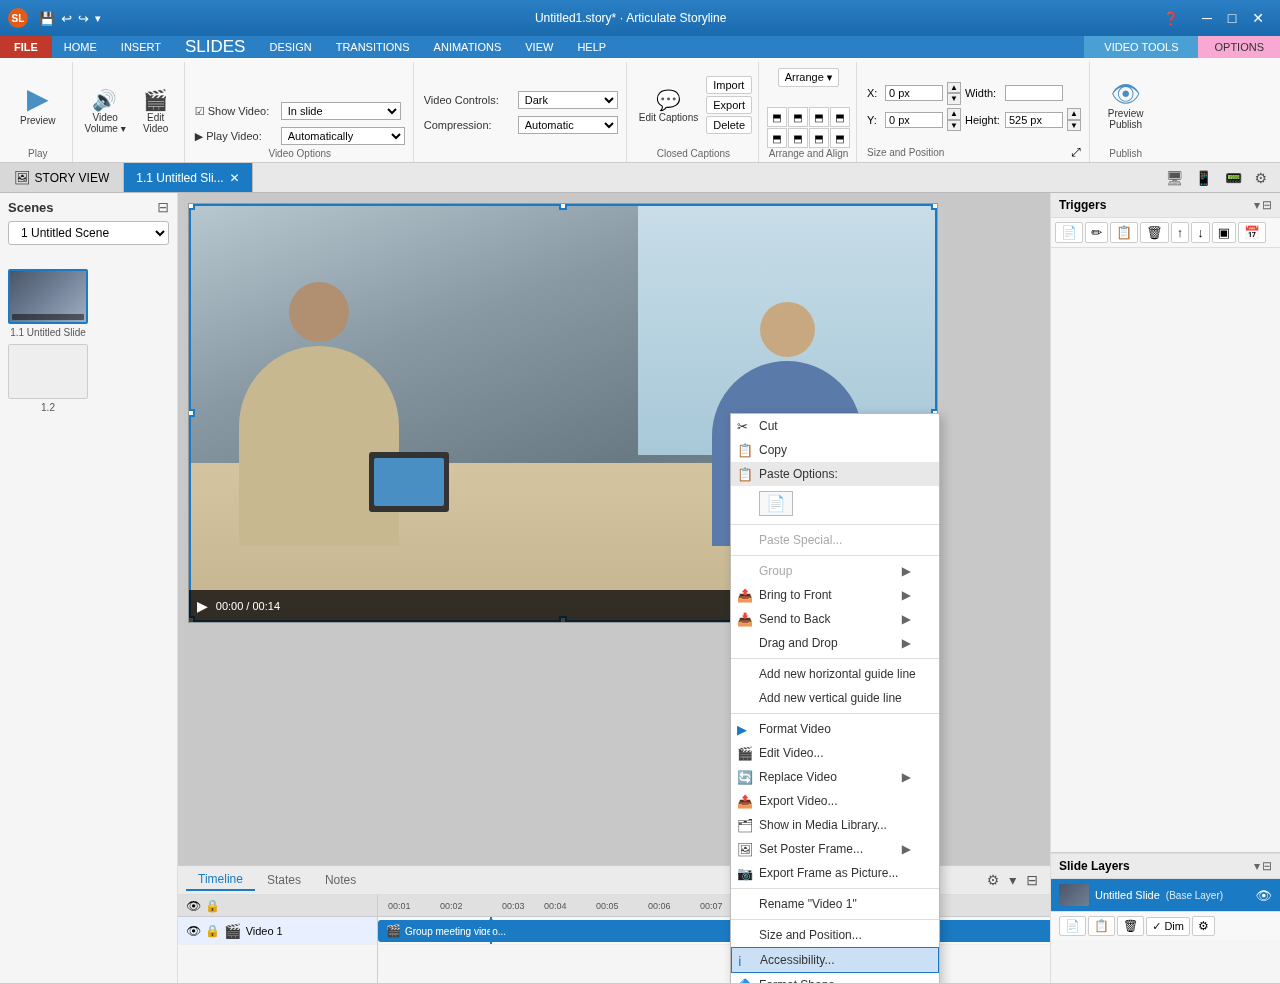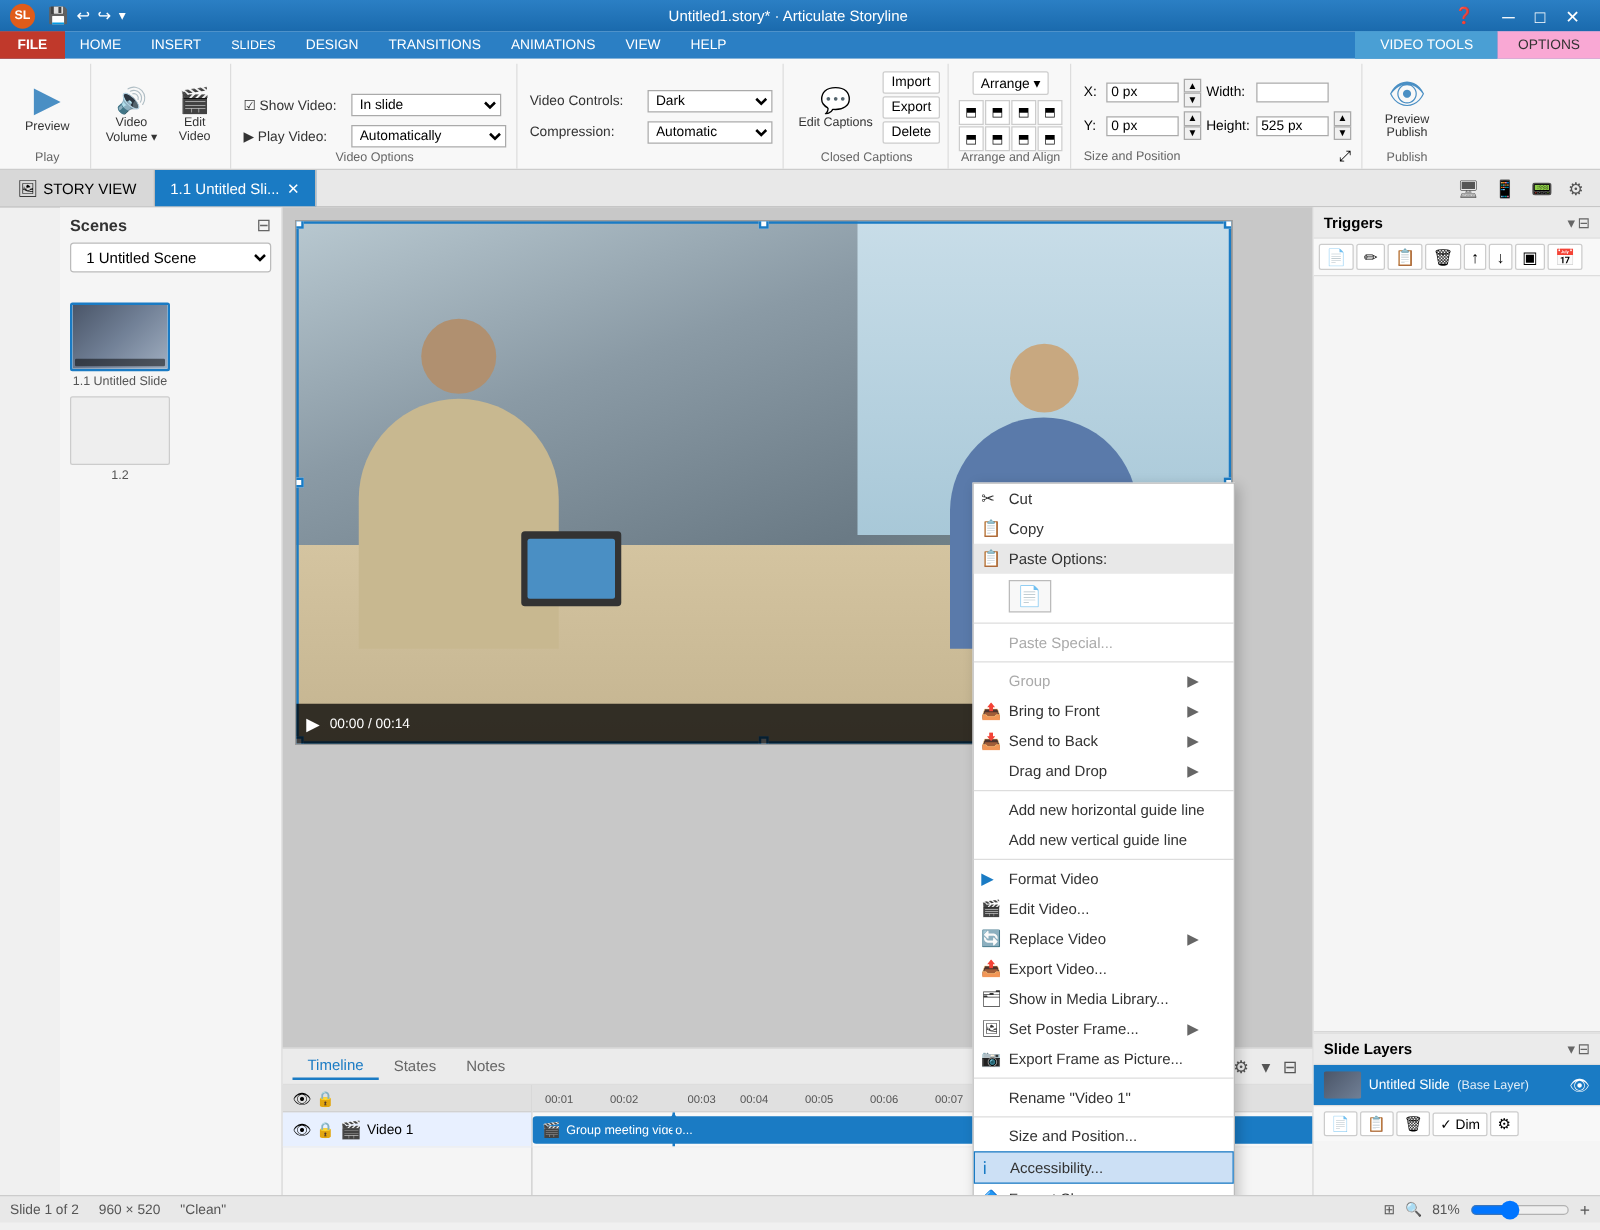--- a/index.html
+++ b/index.html
@@ -1,19 +1,19 @@
 <!DOCTYPE html>
 <html><head>
   <meta charset="utf-8">
   <style>
     * { box-sizing: border-box; margin: 0; padding: 0; }
     body { font-family: 'Segoe UI', Tahoma, Geneva, Verdana, sans-serif; font-size: 12px; background: #f0f0f0; overflow: hidden; width: 1280px; height: 984px; }
 
     
-    #title-bar { height: 25px; background: #1e5799; background: linear-gradient(to bottom, #2b7fc4, #1a6aad); display: flex; align-items: center; padding: 0 8px; color: white; font-size: 12px; }
+    #title-bar { height: 36px; background: #1e5799; background: linear-gradient(to bottom, #2b7fc4, #1a6aad); display: flex; align-items: center; padding: 0 8px; color: white; font-size: 12px; }
     .title-text { color: white; font-size: 12px; flex: 1; text-align: center; }
 
     .ribbon-form-row { display: flex; align-items: center; gap: 4px; margin-bottom: 3px; font-size: 11px; }
     .ribbon-form-row label { width: 80px; color: #333; }
     .ribbon-form-row select { font-size: 11px; padding: 1px 2px; border: 1px solid #aaa; background: white; width: 120px; }
 
     
     #context-menu { position: absolute; left: 552px; top: 220px; background: white; border: 1px solid #bbb; box-shadow: 3px 3px 10px rgba(0,0,0,0.2); width: 210px; z-index: 100; }
     .ctx-item { padding: 5px 28px 5px 28px; font-size: 12px; color: #333; cursor: pointer; position: relative; white-space: nowrap; display: flex; align-items: center; justify-content: space-between; }
     .ctx-item.highlighted { background: #cce0f5; border: 1px solid #1a7bc4; }
@@ -39,21 +39,21 @@
   <div style="cursor:pointer;padding:2px 6px;color:white;font-size:13px;margin-right:8px;">❓</div>
   <div style="cursor:pointer;padding:2px 8px;color:white;font-size:14px;">─</div>
   <div style="cursor:pointer;padding:2px 8px;color:white;font-size:14px;">□</div>
   <div style="cursor:pointer;padding:2px 8px;color:white;font-size:14px;">✕</div>
 </div>
 
 <div style="display:flex;background:#2b7fc4;height:22px;">
   <div style="padding:3px 14px;background:#c0392b;color:white;font-size:11px;font-weight:bold;display:flex;align-items:center;">FILE</div>
   <div style="padding:3px 12px;color:white;font-size:11px;display:flex;align-items:center;">HOME</div>
   <div style="padding:3px 12px;color:white;font-size:11px;display:flex;align-items:center;">INSERT</div>
-  <div style="padding:3px 12px;color:white;font-size:10px;display:flex;align-items:center;">SLIDES</div>
+  <div style="padding:3px 12px;color:white;font-size:17px;display:flex;align-items:center;">SLIDES</div>
   <div style="padding:3px 12px;color:white;font-size:11px;display:flex;align-items:center;">DESIGN</div>
   <div style="padding:3px 12px;color:white;font-size:11px;display:flex;align-items:center;">TRANSITIONS</div>
   <div style="padding:3px 12px;color:white;font-size:11px;display:flex;align-items:center;">ANIMATIONS</div>
   <div style="padding:3px 12px;color:white;font-size:11px;display:flex;align-items:center;">VIEW</div>
   <div style="padding:3px 12px;color:white;font-size:11px;display:flex;align-items:center;">HELP</div>
   <div style="margin-left:auto;background:#4a9fd4;padding:3px 20px;color:white;font-size:11px;display:flex;align-items:center;">VIDEO TOOLS</div>
   <div style="background:#f9a8d4;color:#333;padding:3px 16px;font-size:11px;display:flex;align-items:center;">OPTIONS</div>
 </div>
 
 <div style="padding:4px 4px 0 4px;display:flex;align-items:stretch;min-height:88px;background:#f8f8f8;border-bottom:1px solid #ccc;gap:2px;">
@@ -132,21 +132,21 @@
       <div style="display:flex;flex-direction:column;gap:2px;">
         <div class="small-btn">Import</div>
         <div class="small-btn">Export</div>
         <div class="small-btn">Delete</div>
       </div>
     </div>
     <div style="font-size:10px;color:#666;padding-bottom:3px;">Closed Captions</div>
   </div>
 
   <div style="border-right:1px solid #ddd;padding:0 6px;display:flex;flex-direction:column;align-items:center;">
-    <div style="flex:1;display:flex;flex-direction:column;align-items:center;justify-content:flex-end;gap:4px;padding-top:6px;">
+    <div style="flex:1;display:flex;flex-direction:column;align-items:center;justify-content:flex-end;gap:20px;padding-top:6px;">
       <div class="small-btn">Arrange ▾</div>
       <div style="display:grid;grid-template-columns:repeat(4,20px);grid-template-rows:repeat(2,20px);gap:1px;">
         <div style="border:1px solid #ccc;cursor:pointer;font-size:10px;display:flex;align-items:center;justify-content:center;background:white;">⬒</div>
         <div style="border:1px solid #ccc;cursor:pointer;font-size:10px;display:flex;align-items:center;justify-content:center;background:white;">⬒</div>
         <div style="border:1px solid #ccc;cursor:pointer;font-size:10px;display:flex;align-items:center;justify-content:center;background:white;">⬒</div>
         <div style="border:1px solid #ccc;cursor:pointer;font-size:10px;display:flex;align-items:center;justify-content:center;background:white;">⬒</div>
         <div style="border:1px solid #ccc;cursor:pointer;font-size:10px;display:flex;align-items:center;justify-content:center;background:white;">⬒</div>
         <div style="border:1px solid #ccc;cursor:pointer;font-size:10px;display:flex;align-items:center;justify-content:center;background:white;">⬒</div>
         <div style="border:1px solid #ccc;cursor:pointer;font-size:10px;display:flex;align-items:center;justify-content:center;background:white;">⬒</div>
         <div style="border:1px solid #ccc;cursor:pointer;font-size:10px;display:flex;align-items:center;justify-content:center;background:white;">⬒</div>
@@ -209,21 +209,21 @@
     <span style="cursor:pointer;font-size:12px;">✕</span>
   </div>
   <div style="margin-left:auto;display:flex;align-items:center;gap:2px;padding-right:8px;">
     <span style="cursor:pointer;padding:3px 5px;font-size:14px;color:#555;">🖥</span>
     <span style="cursor:pointer;padding:3px 5px;font-size:14px;color:#555;">📱</span>
     <span style="cursor:pointer;padding:3px 5px;font-size:14px;color:#555;">📟</span>
     <span style="cursor:pointer;padding:3px 5px;font-size:14px;color:#555;">⚙</span>
   </div>
 </div>
 
-<div style="display:flex;height:calc(984px - 28px - 22px - 92px - 30px - 22px);padding-left:48px;">
+<div style="display:flex;height:calc(984px - 28px - 22px - 92px - 30px - 22px);">
 
   <div style="width:178px;background:#f5f5f5;border-right:1px solid #ddd;display:flex;flex-direction:column;overflow:hidden;">
     <div style="padding:6px 8px;display:flex;align-items:center;justify-content:space-between;">
       <div style="font-weight:bold;font-size:13px;color:#333;">Scenes</div>
       <span style="cursor:pointer;font-size:14px;color:#666;">⊟</span>
     </div>
     <div style="margin:0 8px 20px 8px;">
       <select style="width:100%;padding:3px 8px;border:1px solid #bbb;background:white;font-size:12px;border-radius:3px;">
         <option>1  Untitled Scene</option>
       </select>

